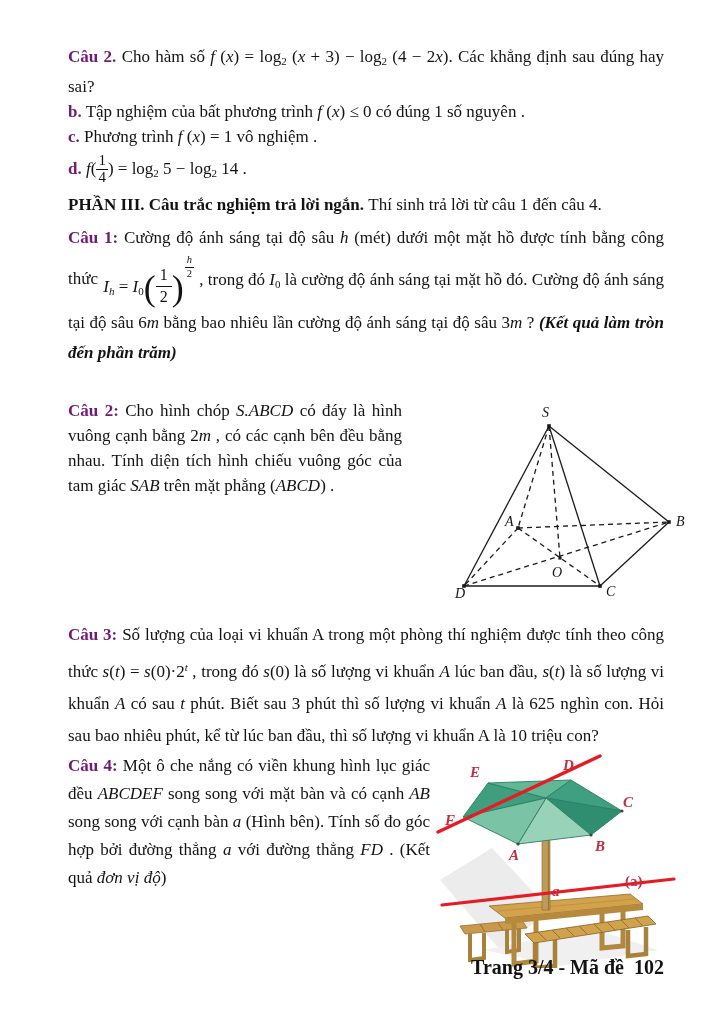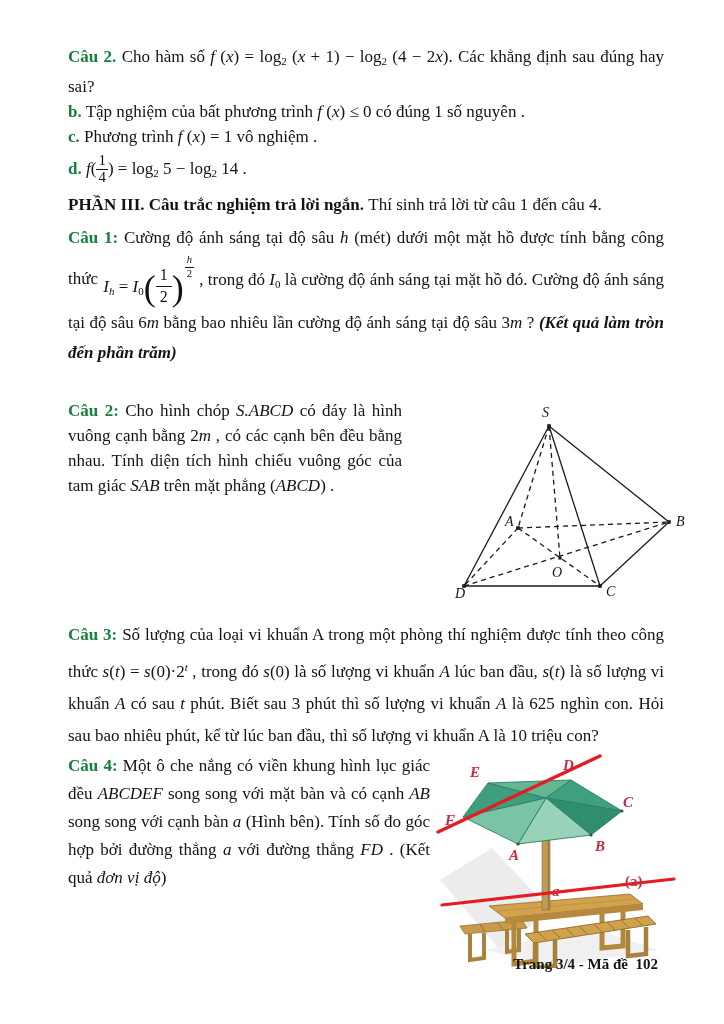--- a/index.html
+++ b/index.html
@@ -1,20 +1,20 @@
 <!DOCTYPE html>
 <html><head>
 <meta charset="utf-8">
 <style>
   html,body{margin:0;padding:0;background:#fff;}
   .page{position:relative;width:724px;height:1024px;background:#ffffff;overflow:hidden;
         font-family:"Liberation Serif",serif;font-size:17px;color:#131313;}
   .content{position:absolute;left:68px;top:44px;width:596px;}
   .para{margin:0;line-height:25px;text-align:justify;}
-  .qlabel{color:#15803d;font-weight:bold;margin-top:16px;}
+  .qlabel{color:#701a75;font-weight:bold;margin-top:16px;}
   .v{font-style:italic;}
   .b{font-weight:bold;}
   .i{font-style:italic;}
   .bi{font-weight:bold;font-style:italic;}
   .sub{font-size:11px;vertical-align:-3px;}
   .sup{font-size:11px;vertical-align:6px;}
   
   .frac{display:inline-block;vertical-align:-0.5em;text-align:center;line-height:1.05;font-size:15px;}
   .frac .fn{display:block;border-bottom:1px solid #131313;padding:0 2px 0;}
   .frac .fd{display:block;}
@@ -29,34 +29,34 @@
   .expfrac .fd{display:block;padding-top:1px;}
   .part3{margin-top:6px;}
   .cau1{margin-top:6px;line-height:30px;}
   .row{display:flex;align-items:flex-start;width:622px;}
   .row-c2{margin-top:30px;gap:38px;}
   .col-text{width:372px;line-height:25px;text-align:justify;}
   .fig{flex:0 0 auto;}
   .cau3{margin-top:12px;line-height:32px;}
   .row-c4{margin-top:0;}
   .col-text-c4{width:362px;line-height:28px;text-align:justify;}
-  .footer{position:absolute;top:956px;right:66px;font-weight:bold;font-size:15px;white-space:pre;}
+  .footer{position:absolute;top:956px;right:60px;font-weight:bold;font-size:20px;white-space:pre;}
   svg text{font-family:"Liberation Serif",serif;}
   .figlab{font-style:italic;font-size:14px;fill:#131313;}
   .redlab{font-style:italic;font-size:15px;fill:#c52d42;font-weight:bold;}
 </style>
 </head>
 <body>
 
 <div class="page">
   <div class="content">
 
     <div class="para">
       <span class="qlabel">Câu 2.</span>
-      <span><span>Cho hàm số </span><span class="v">f</span><span> (</span><span class="v">x</span><span>) = log</span><span class="sub">2</span><span> (</span><span class="v">x</span><span> + 1) − log</span><span class="sub">2</span><span> (4 − 2</span><span class="v">x</span><span>). Các khẳng định sau đúng hay sai?</span></span>
+      <span><span>Cho hàm số </span><span class="v">f</span><span> (</span><span class="v">x</span><span>) = log</span><span class="sub">2</span><span> (</span><span class="v">x</span><span> + 3) − log</span><span class="sub">2</span><span> (4 − 2</span><span class="v">x</span><span>). Các khẳng định sau đúng hay sai?</span></span>
     </div>
     <div class="para">
       <span class="qlabel">b.</span>
       <span><span>Tập nghiệm của bất phương trình </span><span class="v">f</span><span> (</span><span class="v">x</span><span>) ≤ 0 có đúng 1 số nguyên .</span></span>
     </div>
     <div class="para">
       <span class="qlabel">c.</span>
       <span><span>Phương trình </span><span class="v">f</span><span> (</span><span class="v">x</span><span>) = 1 vô nghiệm .</span></span>
     </div>
     <div class="para" style="margin-top:4px;font-family:Liberation Serif, serif;">

